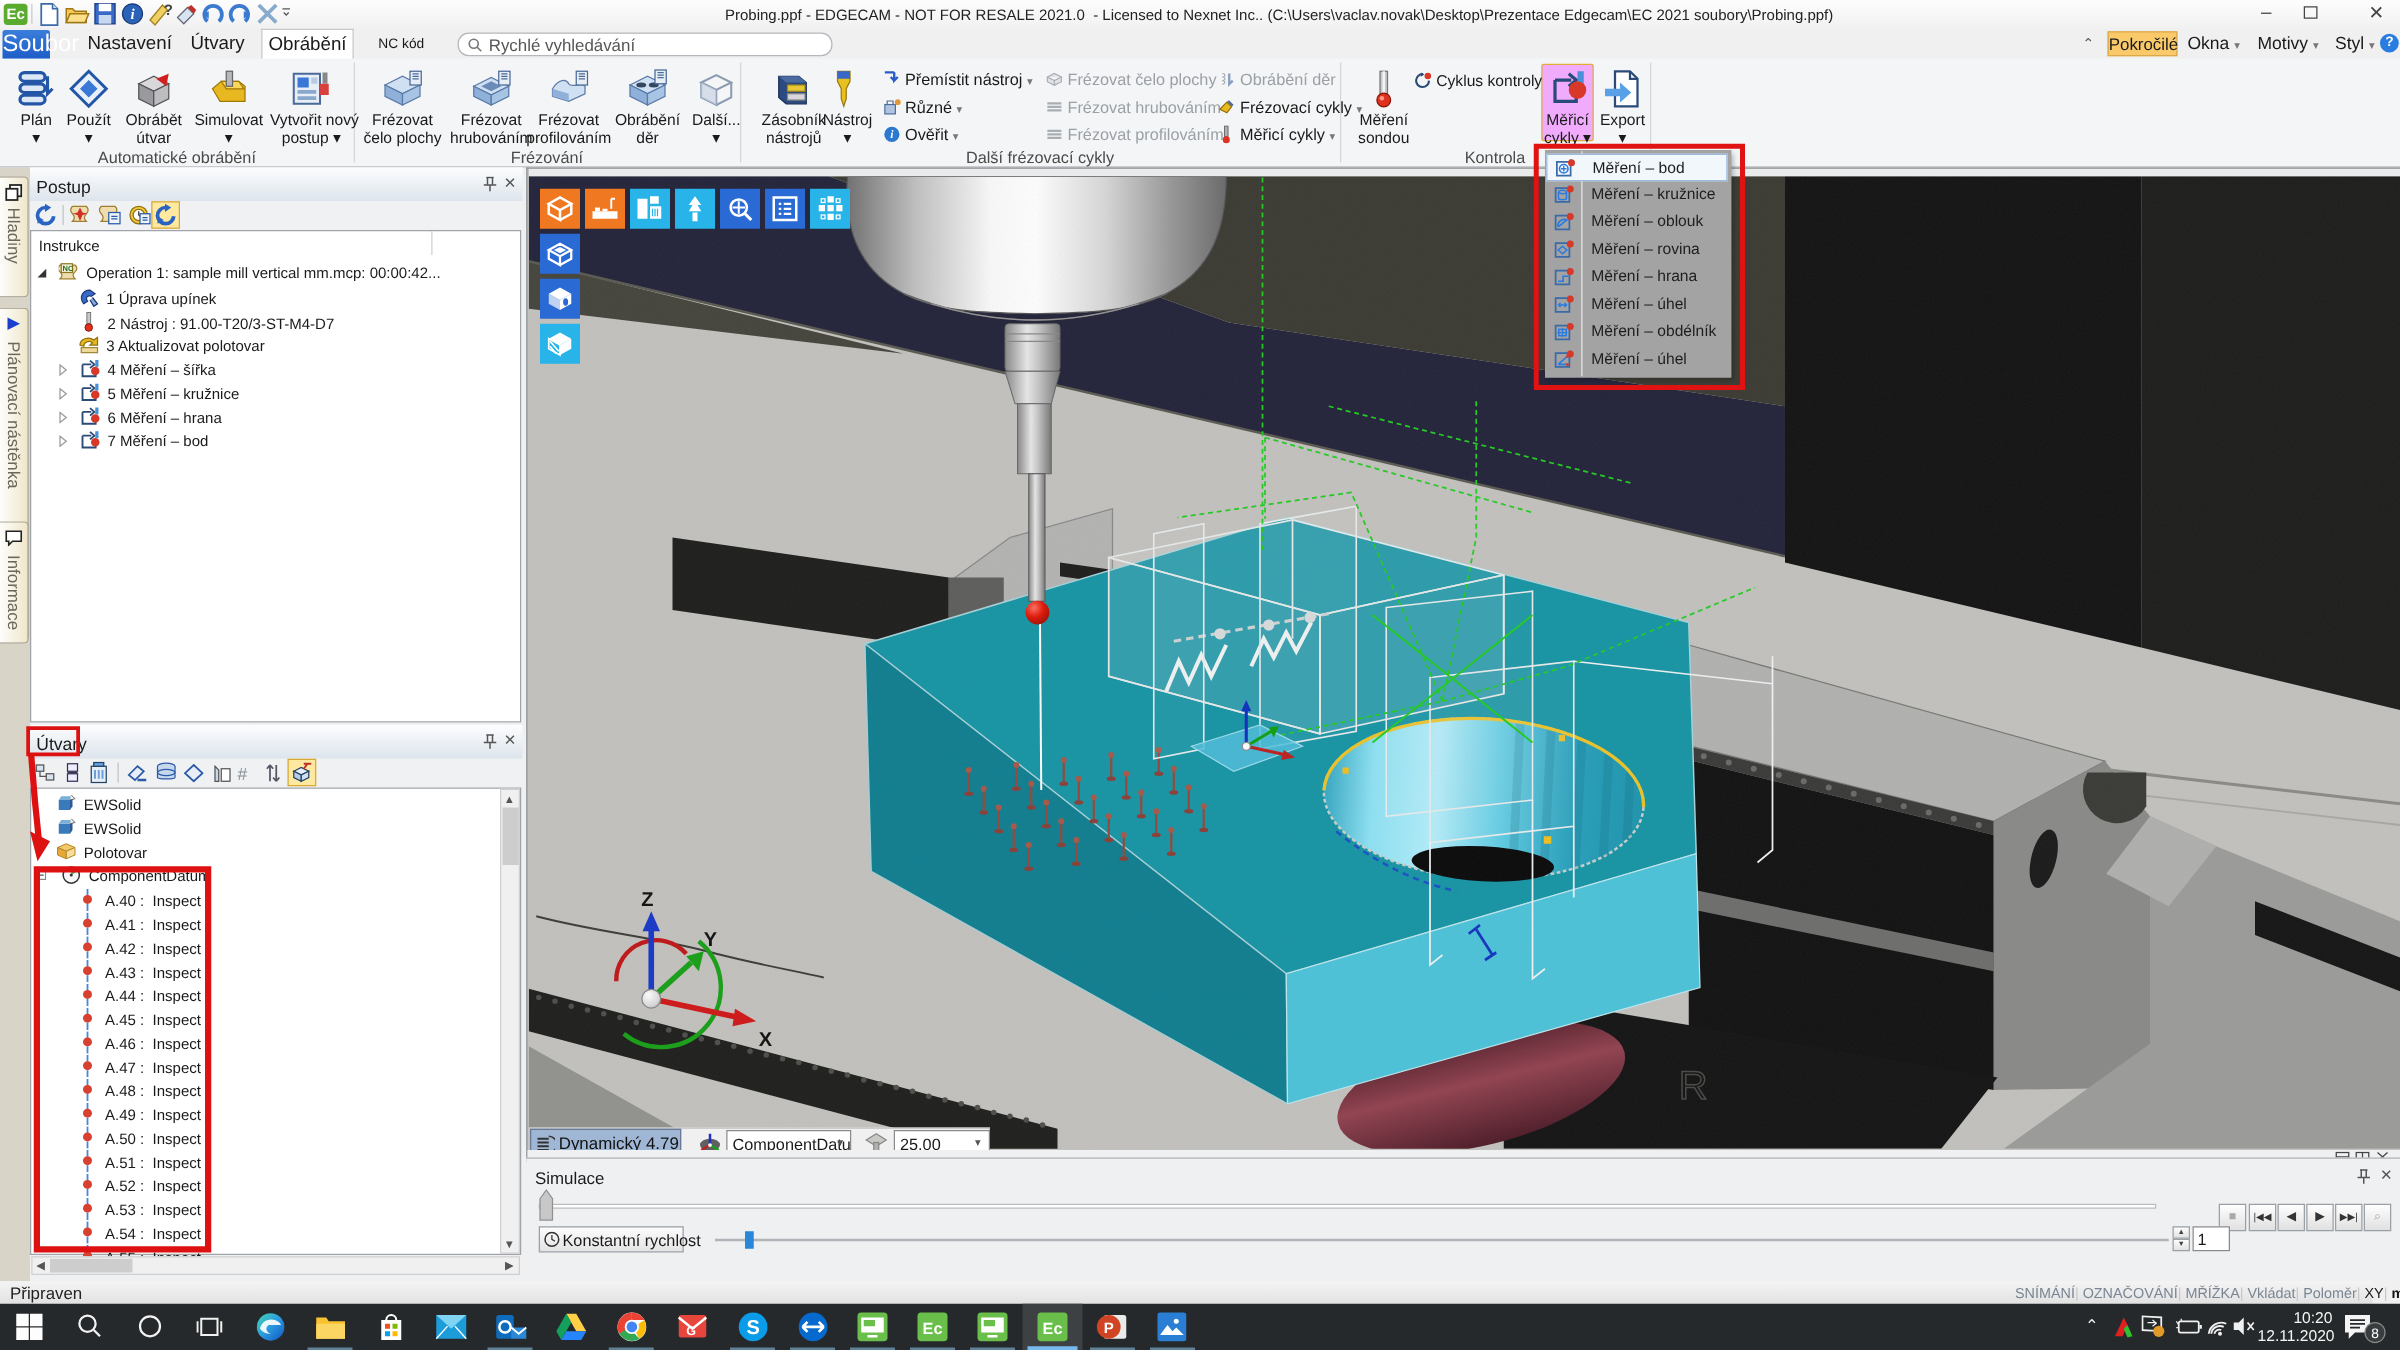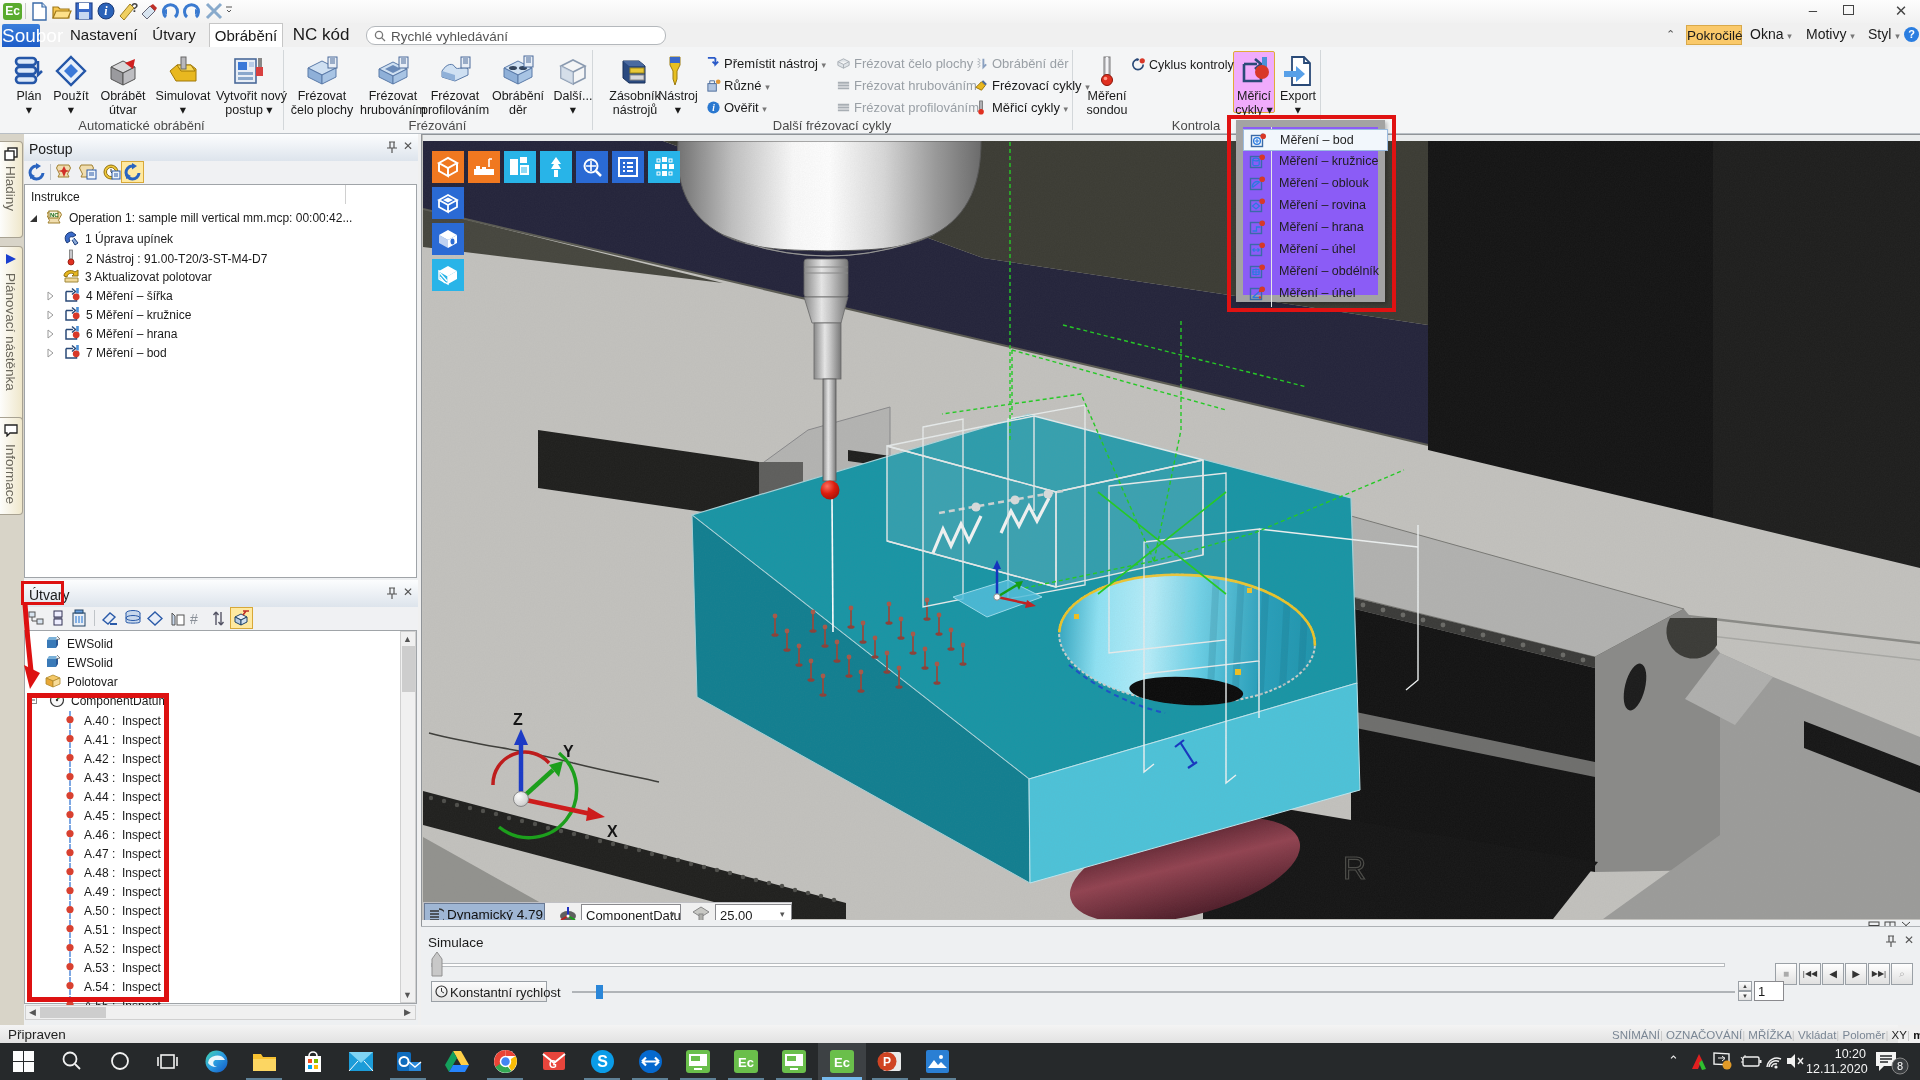--- a/index.html
+++ b/index.html
@@ -79,31 +79,32 @@
           <path d="M17,10 l-5,-2 l0,6 Z" fill="#3a7ad0"></path>
         </g>
       <g transform="translate(177,1)">
           <path d="M2,2 L16,16 M16,2 L2,16" stroke="#88aacc" stroke-width="3"></path>
         </g>
       <g transform="translate(198,6)">
           <path d="M0,0 h6 M1,3 l2,2 l2,-2" stroke="#555" fill="none"></path>
         </g>
     </svg>
   </div>
+  <div class="abs tt" style="left:580px;top:5px;font-size:12px;color:#222">Probing.ppf - EDGECAM - NOT FOR RESALE 2021.0&nbsp; - Licensed to Nexnet Inc.. (C:\Users\vaclav.novak\Desktop\Prezentace Edgecam\EC 2021 soubory\Probing.ppf)</div>
   <div class="abs" style="left:1798px;top:3px;width:30px;height:17px;color:#444;font-size:15px;text-align:center;line-height:14px">–</div>
   <div class="abs" style="left:1843px;top:5px;width:11px;height:10px;border:1.5px solid #444"></div>
   <div class="abs" style="left:1886px;top:2px;width:30px;height:17px;color:#444;font-size:15px;text-align:center;line-height:17px">✕</div>
 </div>
 
 <div class="abs" style="left:0;top:23px;width:1920px;height:24px;background:#f0f0f0">
   <div class="abs" style="left:2px;top:1px;width:38px;height:23px;background:linear-gradient(#3a7edb,#1e5dc8);border-radius:2px 2px 0 0;color:#fff;text-align:right;line-height:23px;font-size:19px">Soubor</div>
   <div class="abs" style="left:70px;top:0;width:66px;text-align:center;line-height:24px;font-size:15px">Nastavení</div>
   <div class="abs" style="left:146px;top:0;width:56px;text-align:center;line-height:24px;font-size:15px">Útvary</div>
   <div class="abs" style="left:209px;top:0;width:74px;height:24px;background:#fff;border:1px solid #c6c6c6;border-bottom:none;text-align:center;line-height:23px;font-size:15px">Obrábění</div>
-  <div class="abs" style="left:292px;top:0;width:58px;text-align:center;line-height:24px;font-size:17px">NC kód</div>
+  <div class="abs" style="left:292px;top:0;width:58px;text-align:center;line-height:24px;font-size:11px">NC kód</div>
   <div class="abs" style="left:366px;top:3px;width:300px;height:19px;background:#fff;border:1px solid #b4b8bc;border-radius:9px">
     <svg class="abs" style="left:7px;top:3px" width="12" height="12" viewBox="0 0 12 12">
         <circle cx="5" cy="5" r="3.6" fill="none" stroke="#777" stroke-width="1.3"></circle>
         <line x1="7.6" y1="7.6" x2="11" y2="11" stroke="#777" stroke-width="1.3"></line>
       </svg>
     <span class="abs tt" style="left:24px;top:2px;color:#555;font-size:13.5px">Rychlé vyhledávání</span>
   </div>
   <div class="abs" style="left:1666px;top:5px;color:#555;font-size:11px">⌃</div>
   <div class="abs" style="left:1686px;top:2px;width:56px;height:20px;background:#fac96a;border:1px solid #d9a94a;text-align:center;line-height:19px;font-size:13.5px">Pokročilé</div>
   <div class="abs tt" style="left:1750px;top:3px;font-size:14px">Okna <span style="color:#777;font-size:9px">▾</span></div>
@@ -1121,21 +1122,21 @@
     </svg>
   <div class="abs" style="left:1806px;top:4px;width:60px;height:30px;color:#f4f4f4;font-size:12.5px;text-align:right;line-height:15px">10:20<br>12.11.2020</div>
   <svg class="abs" style="left:1875px;top:8px" width="34" height="24" viewBox="0 0 34 24">
       <path d="M1,1 h20 v14 h-12 l-5,5 v-5 h-3 Z" fill="#f4f4f4"></path>
       <path d="M5,5 h12 M5,8 h12 M5,11 h8" stroke="#26292b" stroke-width="1.4"></path>
       <circle cx="25" cy="15" r="8" fill="#3a3d40" stroke="#888"></circle>
       <text x="25" y="19" text-anchor="middle" font-size="11" fill="#fff">8</text>
     </svg>
 </div>
 
-<div id="menu" class="abs" style="left:1236px;top:120px;width:149px;height:182px;background:#8b5cf6;border:7px solid #a3a3a3;box-shadow:2px 2px 4px rgba(0,0,0,.25);font-size:12.5px;color:#1e1e1e">
+<div id="menu" class="abs" style="left:1236px;top:120px;width:149px;height:182px;background:#a3a3a3;border:1px solid #a3a3a3;box-shadow:2px 2px 4px rgba(0,0,0,.25);font-size:12.5px;color:#1e1e1e">
   <div class="abs" style="left:28px;top:0;width:1px;height:180px;background:#e6e6e6"></div>
   <div class="mi" style="top:2px;border:1px solid #9abbe0;background:#f2f7fc;width:145px">
       <svg viewBox="0 0 17 17">
         <rect x="1.5" y="3.5" width="11" height="11" fill="none" stroke="#3a6aa8" stroke-width="1.4"></rect>
         <circle cx="7" cy="9" r="3.4" fill="none" stroke="#2a7ae0" stroke-width="1.3"></circle>
         <path d="M7,6.8 v4.4 M4.8,9 h4.4" stroke="#2a7ae0" stroke-width="1.1"></path>
         <line x1="12.5" y1="1.5" x2="12.5" y2="5" stroke="#4a90d8" stroke-width="2"></line>
         <circle cx="13.2" cy="4.2" r="2.8" fill="#d83828"></circle>
       </svg>
       <span>Měření – bod</span>

